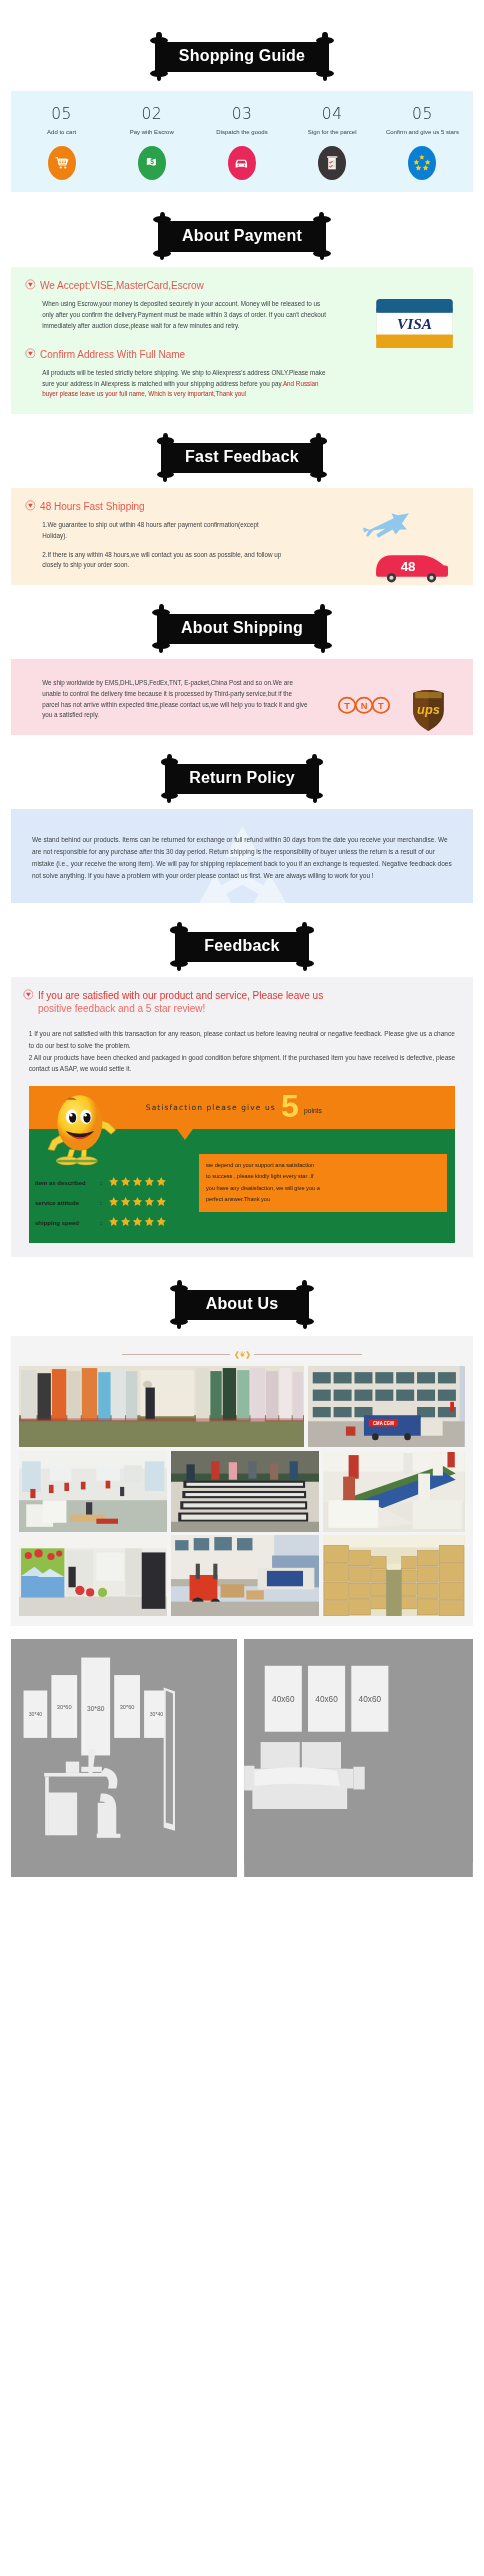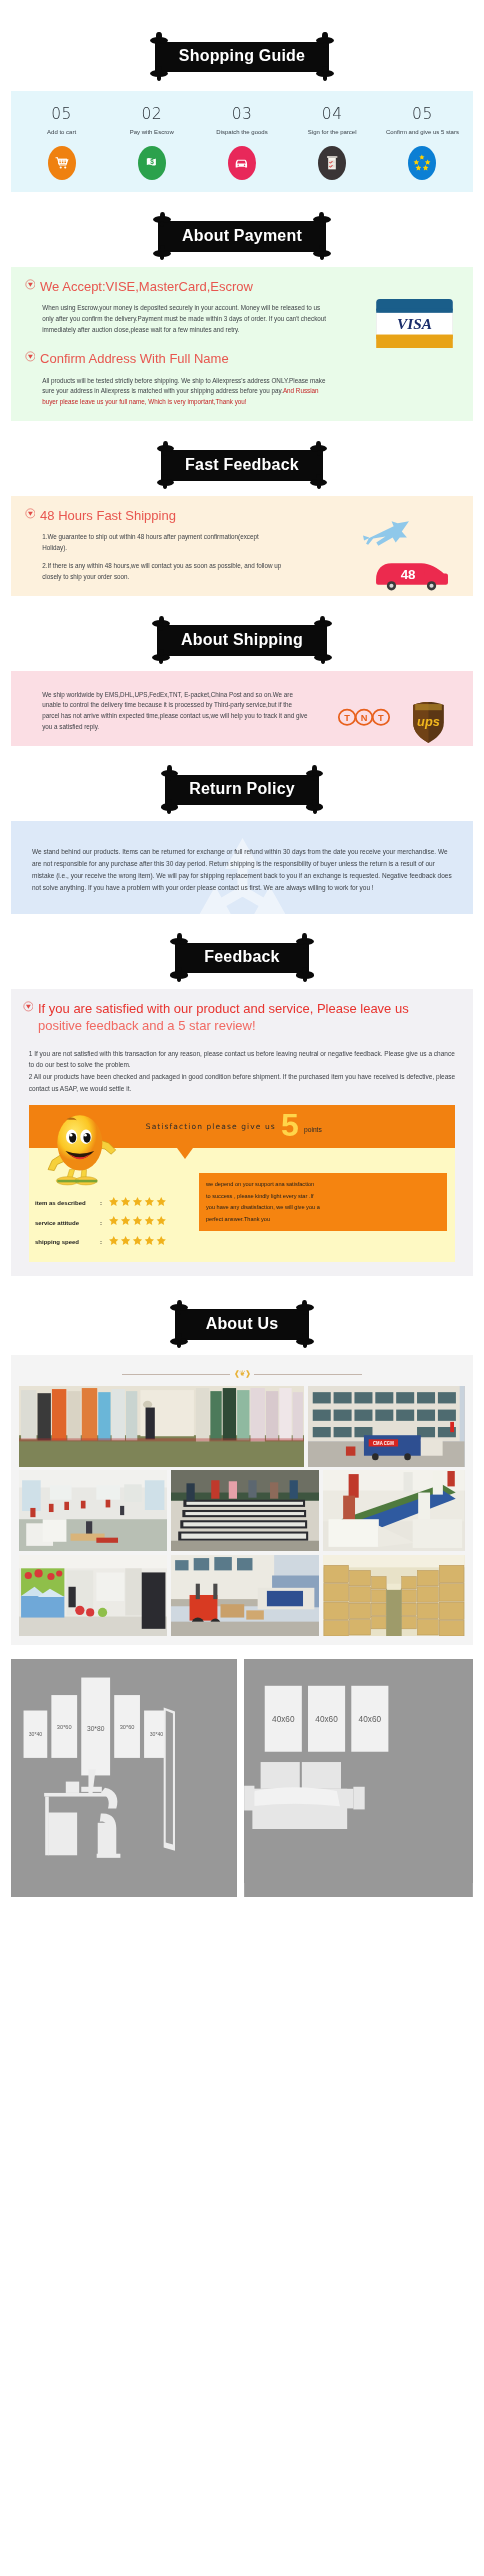--- a/index.html
+++ b/index.html
@@ -70,34 +70,34 @@
   
   .panel { margin: 15.5px 11.3px 0; padding: 11.3px 13.4px 13.4px; position: relative; overflow: hidden; }
   .panel.payment  { background: #e9fbe9; }
   .panel.shipfast { background: #fdf1dd; }
   .panel.shipping { background: #fbdee4; }
   .panel.retpol   { background: #dde9f8; }
   .panel.feedback { background: #f2f1f4; }
   .panel.aboutus  { background: #f4f4f4; padding: 8.2px 8.2px 9.3px; }
 
   .hl { display: flex; align-items: flex-start; gap: 4.6px; margin-bottom: 3.1px; }
-  .hl-title { font-size: 13px; color: #e8564f; line-height: 1.3; padding-top: 0.5px; }
+  .hl-title { font-size: 10px; color: #e8564f; line-height: 1.3; padding-top: 0.5px; }
   .chev { flex: 0 0 auto; width: 10.8px; height: 10.8px; margin-top: 0.5px; }
   .body-text {
     font-size: 6.3px; line-height: 1.72; color: #3b3f44;
     margin: 7.2px 0 0 17.5px; max-width: 289px; position: relative; z-index: 2;
   }
   .body-text.wide { max-width: 100%; margin-left: 6.2px; }
   .body-text p + p { margin-top: 7.7px; }
   .red-txt { color: #c41f22; }
 
   .panel .art { position: absolute; z-index: 1; }
 
   
-  .fb-card { margin: 11.3px 6.2px 0; background: #fef9c3; position: relative; }
+  .fb-card { margin: 11.3px 6.2px 0; background: #15803d; position: relative; }
   .fb-top { background: #f28110; height: 43px; position: relative; display: flex; align-items: center; }
   .fb-top .caption {
     margin-left: 117px; font-size: 7.5px; color: #2b2b2b; letter-spacing: 1.1px;
     font-family: "DejaVu Sans", sans-serif;
   }
   .fb-top .bignum {
     font-size: 32px; color: #ffd54a; font-weight: 700; line-height: 1;
     margin: -3.1px 0 0 5.2px; font-family: "Liberation Sans", sans-serif;
   }
   .fb-top .pts { font-size: 6.7px; color: #2b2b2b; margin: 5.2px 0 0 5.2px; }

